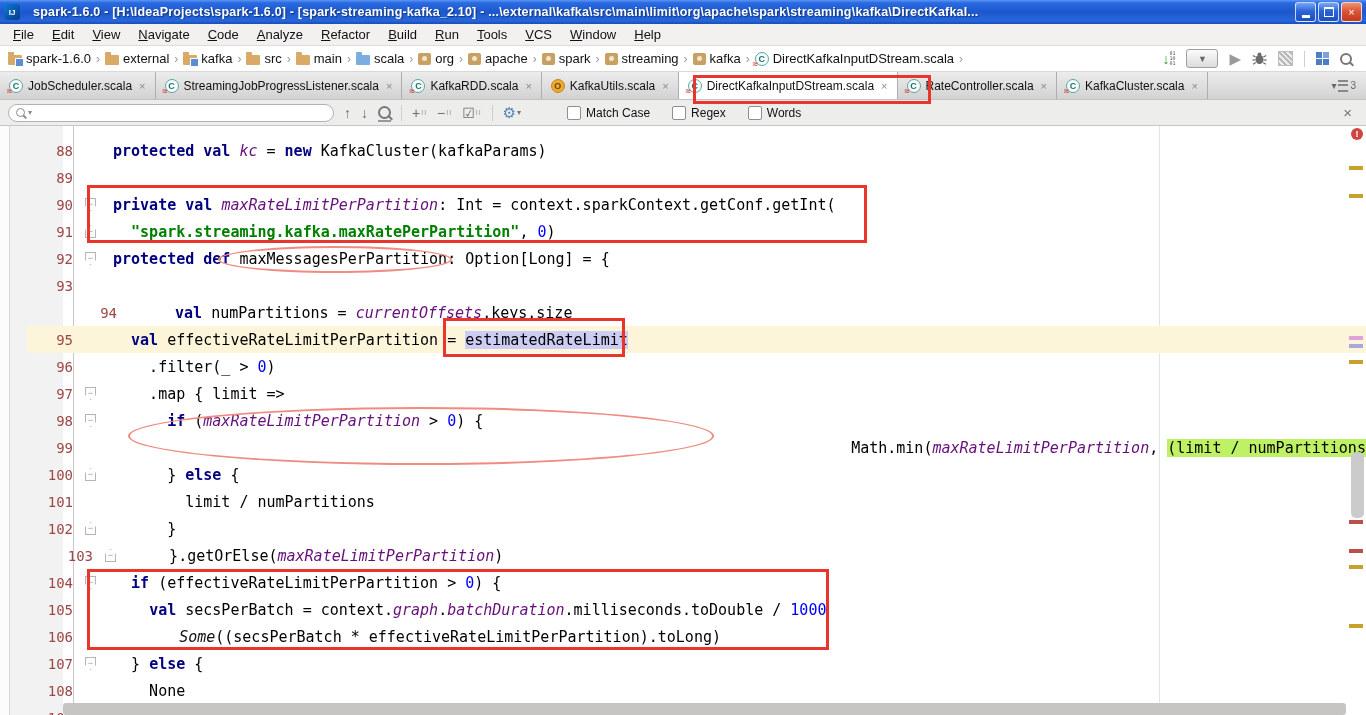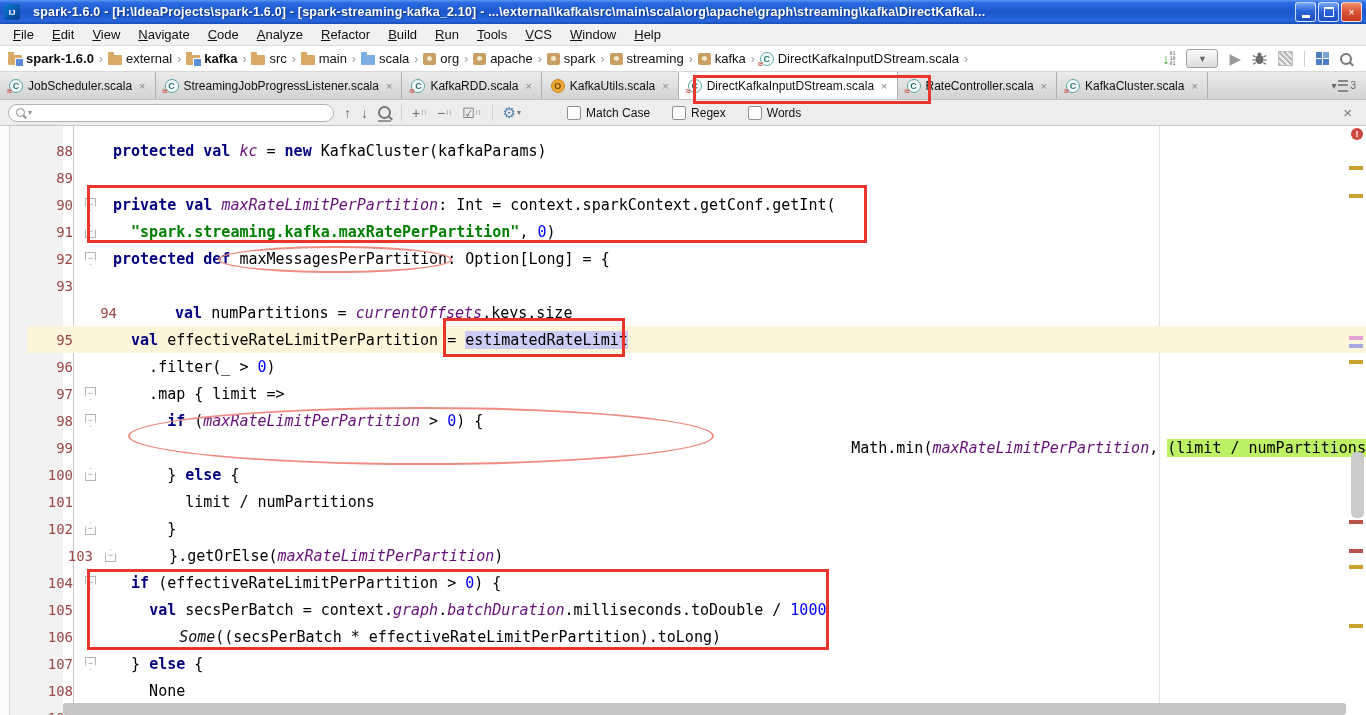--- a/index.html
+++ b/index.html
@@ -23,21 +23,21 @@
   
   .menubar{position:absolute;left:0;top:24px;width:1366px;height:22px;background:#f3f1ef;
     border-bottom:1px solid #dcdcdc;display:flex;align-items:center;padding-left:4px;box-sizing:border-box;}
   .menu-item{display:inline-block;padding:2px 9px;font-size:13px;color:#111;}
   .menu-item::first-letter{text-decoration:underline;}
   
   .navbar{position:absolute;left:0;top:46px;width:1366px;height:26px;background:#fff;
     display:flex;align-items:center;padding:0 6px;box-sizing:border-box;border-bottom:1px solid #d8d8d8;}
   .crumbs{display:flex;align-items:center;white-space:nowrap;overflow:hidden;flex:1 1 auto;}
   .crumb{display:flex;align-items:center;gap:4px;font-size:13px;color:#111;padding:0 2px;}
-  .crumb.bold{font-weight:bold;}
+  .crumb.bold{font-weight:normal;}
   .crumb-sep{color:#9a9a9a;font-size:12px;padding:0 3px;}
   .ic{display:inline-flex;align-items:center;justify-content:center;flex:0 0 auto;position:relative;}
   .ic-folder{width:14px;height:10px;background:#d8aa66;border-radius:1px;margin-top:2px;}
   .ic-folder::before{content:"";position:absolute;top:-3px;left:0;width:6px;height:3px;background:#d8aa66;border-radius:1px 1px 0 0;}
   .ic-folder.blue,.ic-folder.blue::before{background:#7aaede;}
   .ic-project{width:14px;height:10px;background:#d8aa66;border-radius:1px;margin-top:2px;}
   .ic-project::before{content:"";position:absolute;top:-3px;left:0;width:6px;height:3px;background:#d8aa66;}
   .ic-project::after{content:"";position:absolute;right:-2px;bottom:-2px;width:7px;height:7px;background:#5b8ed6;border:1px solid #fff;}
   .ic-package{width:13px;height:12px;background:#c9a063;border-radius:2px;}
   .ic-package::after{content:"";width:5px;height:5px;border-radius:50%;background:#f2e6cb;}
@@ -127,21 +127,21 @@
   .ann.rect{border:3px solid #e8362d;}
   .ann.ellipse{border:2px solid #ef8b80;border-radius:50%;}
 </style>
 </head>
 <body>
 
 <div id="app">
 
   <div class="titlebar">
     <div class="app-icon">IJ</div>
-    <div class="win-title">spark-1.6.0 - [H:\IdeaProjects\spark-1.6.0] - [spark-streaming-kafka_2.10] - ...\external\kafka\src\main\scala\org\apache\graph\streaming\kafka\DirectKafkaI...</div>
+    <div class="win-title">spark-1.6.0 - [H:\IdeaProjects\spark-1.6.0] - [spark-streaming-kafka_2.10] - ...\external\kafka\src\main\limit\org\apache\spark\streaming\kafka\DirectKafkaI...</div>
     <div class="win-btns">
       <div class="win-btn">
           <div class="glyph-min"></div>
         </div>
       <div class="win-btn">
           <div class="glyph-restore"></div>
         </div>
       <div class="win-btn close">
           <span>×</span>
         </div>

